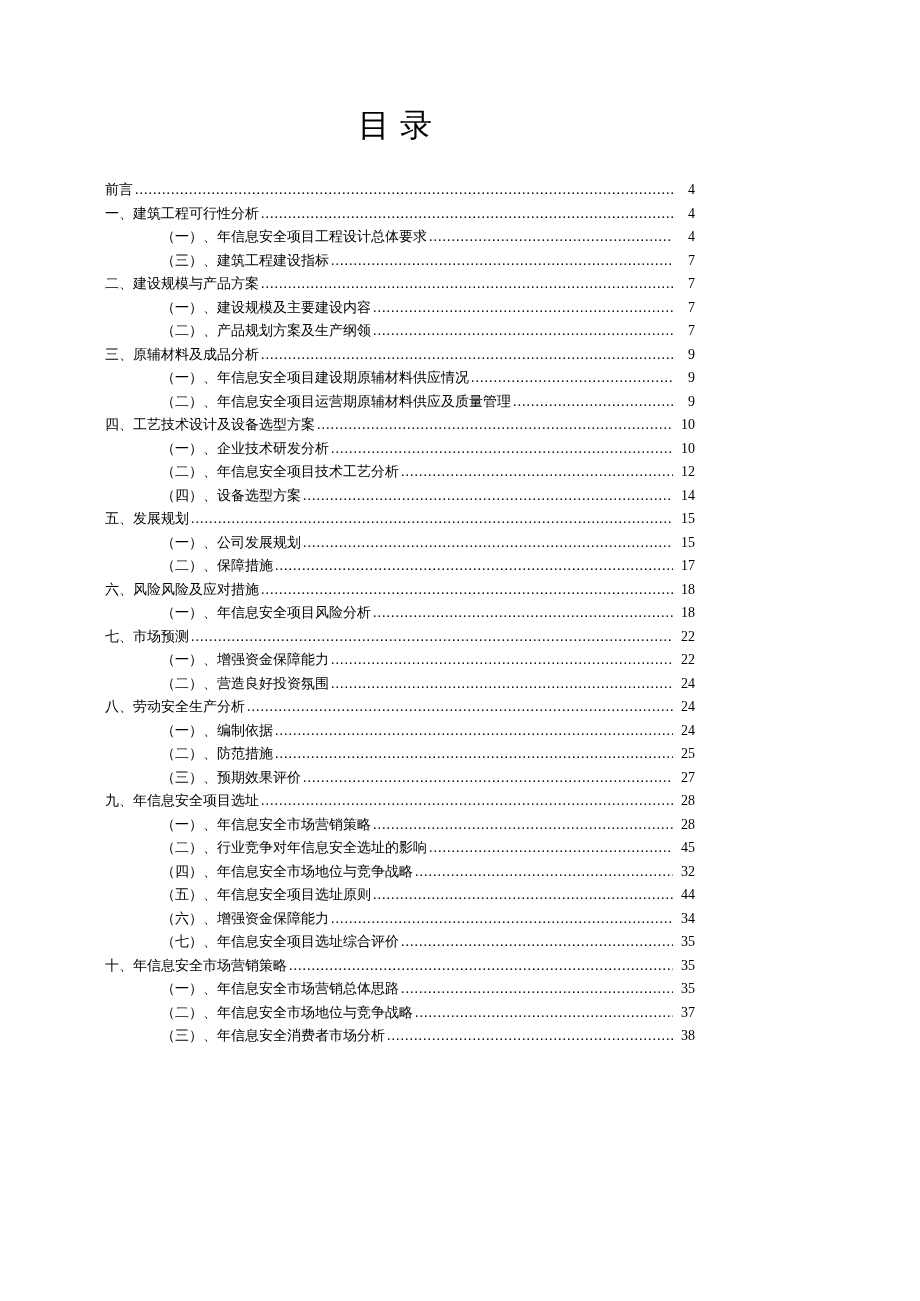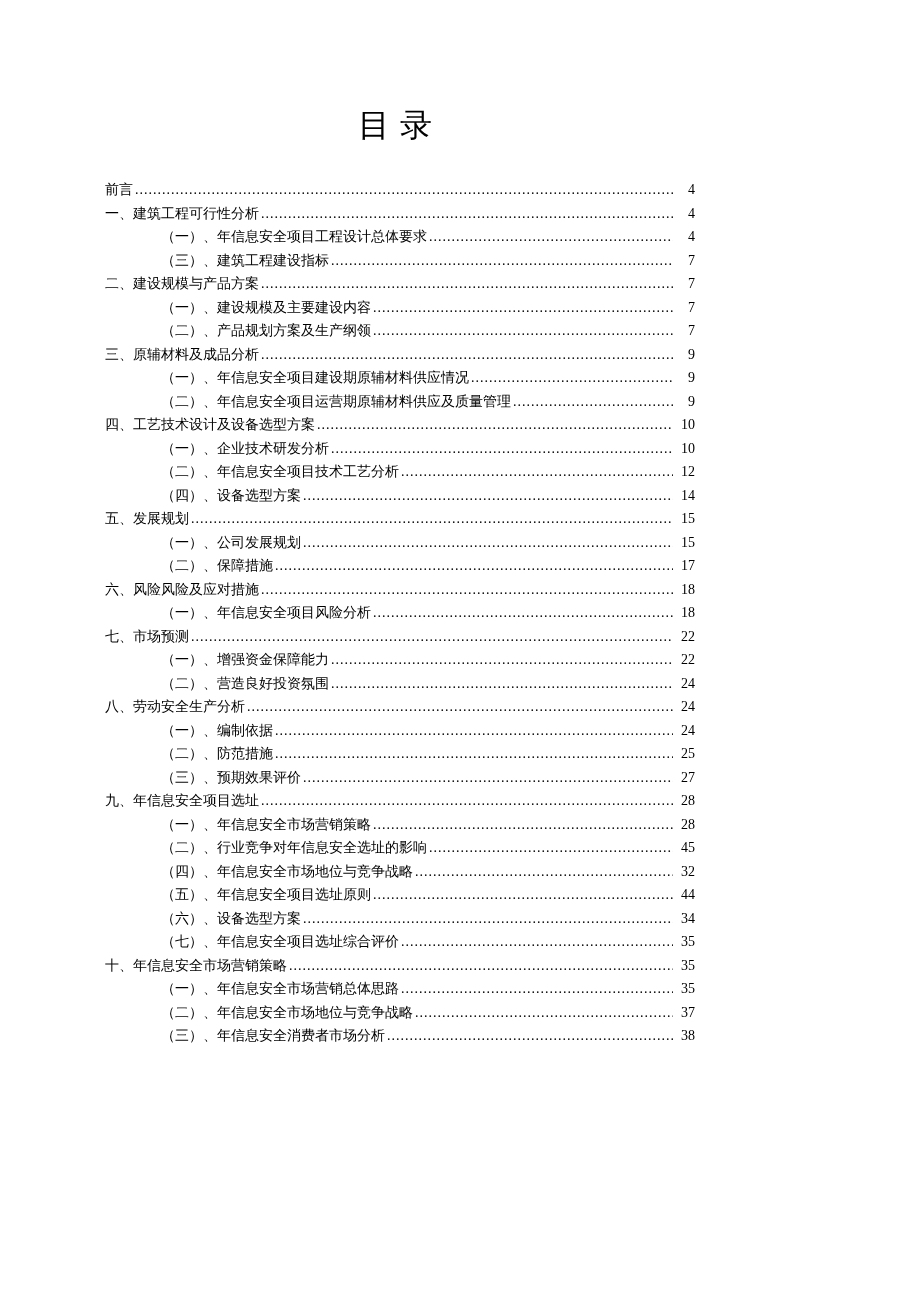--- a/index.html
+++ b/index.html
@@ -220,21 +220,21 @@
         <span class="toc-label">（四）、年信息安全市场地位与竞争战略</span>
         <span class="toc-dots"></span>
         <span class="toc-page">32</span>
       </div>
       <div class="toc-row level-2">
         <span class="toc-label">（五）、年信息安全项目选址原则</span>
         <span class="toc-dots"></span>
         <span class="toc-page">44</span>
       </div>
       <div class="toc-row level-2">
-        <span class="toc-label">（六）、设备选型方案</span>
+        <span class="toc-label">（六）、增强资金保障能力</span>
         <span class="toc-dots"></span>
         <span class="toc-page">34</span>
       </div>
       <div class="toc-row level-2">
         <span class="toc-label">（七）、年信息安全项目选址综合评价</span>
         <span class="toc-dots"></span>
         <span class="toc-page">35</span>
       </div>
       <div class="toc-row level-1">
         <span class="toc-label">十、年信息安全市场营销策略</span>

